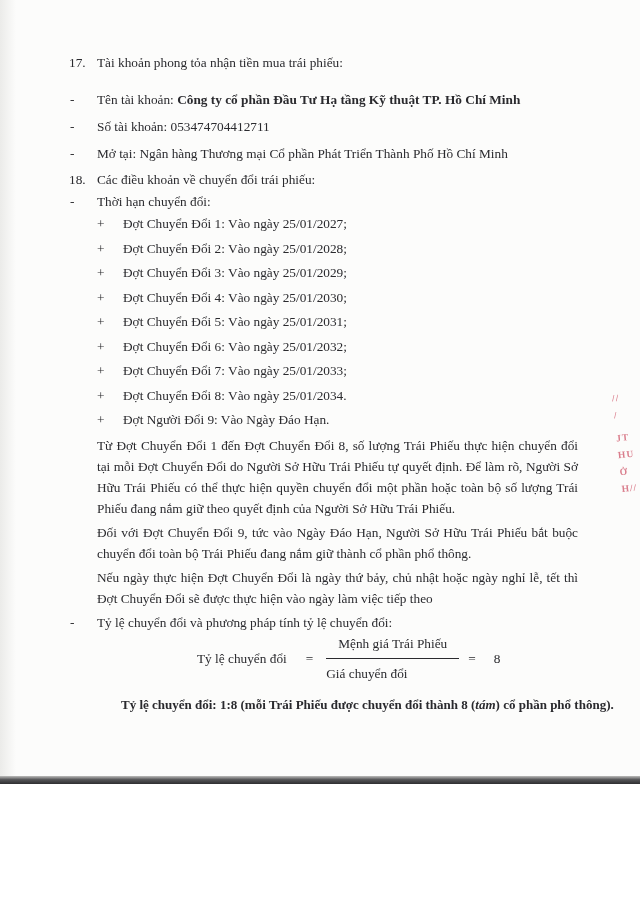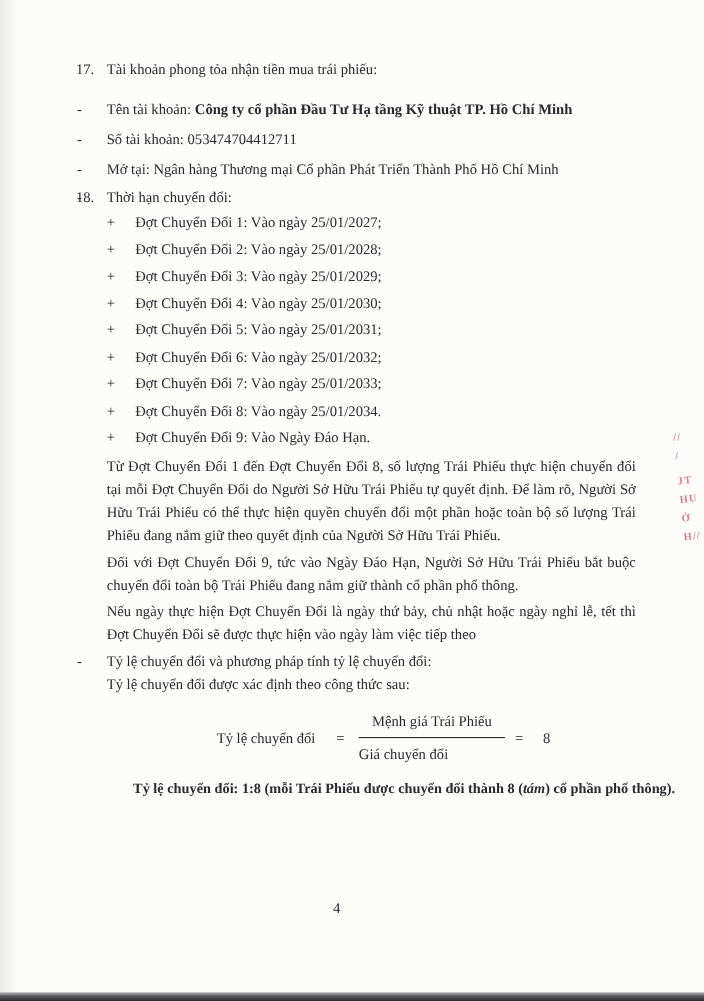--- a/index.html
+++ b/index.html
@@ -1,18 +1,18 @@
 <!DOCTYPE html>
 <html><head>
 <meta charset="utf-8">
 <style>
   html,body { margin:0; padding:0; }
   .page {
     position:relative;
-    width:640px; height:910px;
+    width:640px; height:784px;
     background:#fcfcfb;
     font-family:"Liberation Serif","DejaVu Serif",serif;
     color:#2a2a2e;
     overflow:hidden;
   }
   .scan-left {
     position:absolute; left:0; top:0; bottom:0; width:16px;
     background:linear-gradient(to right,#ebebe9,rgba(255,255,255,0));
   }
   .scan-bottom {
@@ -87,20 +87,21 @@
       <span>Số tài khoản: </span><span>053474704412711</span>
     </div>
 
     <div class="row b b3">
       <span class="dash-marker">-</span>
       <span>Mở tại: </span><span>Ngân hàng Thương mại Cổ phần Phát Triển Thành Phố Hồ Chí Minh</span>
     </div>
 
     <div class="row h18">
       <span class="num-marker">18.</span>
+      <span>Các điều khoản về chuyển đổi trái phiếu:</span>
     </div>
 
     <div class="row sub-head">
       <span class="dash-marker">-</span>
       <span>Thời hạn chuyển đổi:</span>
     </div>
 
 
     <div class="rounds">
       <div class="round">
@@ -130,36 +131,35 @@
       <div class="round">
           <span class="plus">+</span>
           <span>Đợt Chuyển Đổi 7: Vào ngày 25/01/2033;</span>
         </div>
       <div class="round">
           <span class="plus">+</span>
           <span>Đợt Chuyển Đổi 8: Vào ngày 25/01/2034.</span>
         </div>
       <div class="round">
           <span class="plus">+</span>
-          <span>Đợt Chuyển Đổi 9: Vào Ngày Đáo Hạn.</span>
+          <span>Đợt Người Đổi 9: Vào Ngày Đáo Hạn.</span>
         </div>
     </div>
 
     <div class="para">Từ Đợt Chuyển Đổi 1 đến Đợt Chuyển Đổi 8, số lượng Trái Phiếu thực hiện chuyển đổi tại mỗi Đợt Chuyển Đổi do Người Sở Hữu Trái Phiếu tự quyết định. Để làm rõ, Người Sở Hữu Trái Phiếu có thể thực hiện quyền chuyển đổi một phần hoặc toàn bộ số lượng Trái Phiếu đang nắm giữ theo quyết định của Người Sở Hữu Trái Phiếu.</div>
 
     <div class="para">Đối với Đợt Chuyển Đổi 9, tức vào Ngày Đáo Hạn, Người Sở Hữu Trái Phiếu bắt buộc chuyển đổi toàn bộ Trái Phiếu đang nắm giữ thành cổ phần phổ thông.</div>
 
     <div class="para">Nếu ngày thực hiện Đợt Chuyển Đổi là ngày thứ bảy, chủ nhật hoặc ngày nghỉ lễ, tết thì Đợt Chuyển Đổi sẽ được thực hiện vào ngày làm việc tiếp theo</div>
 
     <div class="row ratio-head">
       <span class="dash-marker">-</span>
       <span>Tỷ lệ chuyển đổi và phương pháp tính tỷ lệ chuyển đổi:</span>
     </div>
 
-    <div class="ratio-intro">Tỷ lệ chuyển đổi được xác định theo công thức sau:</div>
 
     <div class="formula">
       <span class="f-lhs">Tỷ lệ chuyển đổi</span>
       <span class="f-eq1">=</span>
       <span class="frac">
         <span class="num">Mệnh giá Trái Phiếu</span>
         <span class="den">Giá chuyển đổi</span>
       </span>
       <span class="f-eq2">=</span>
       <span>8</span>

